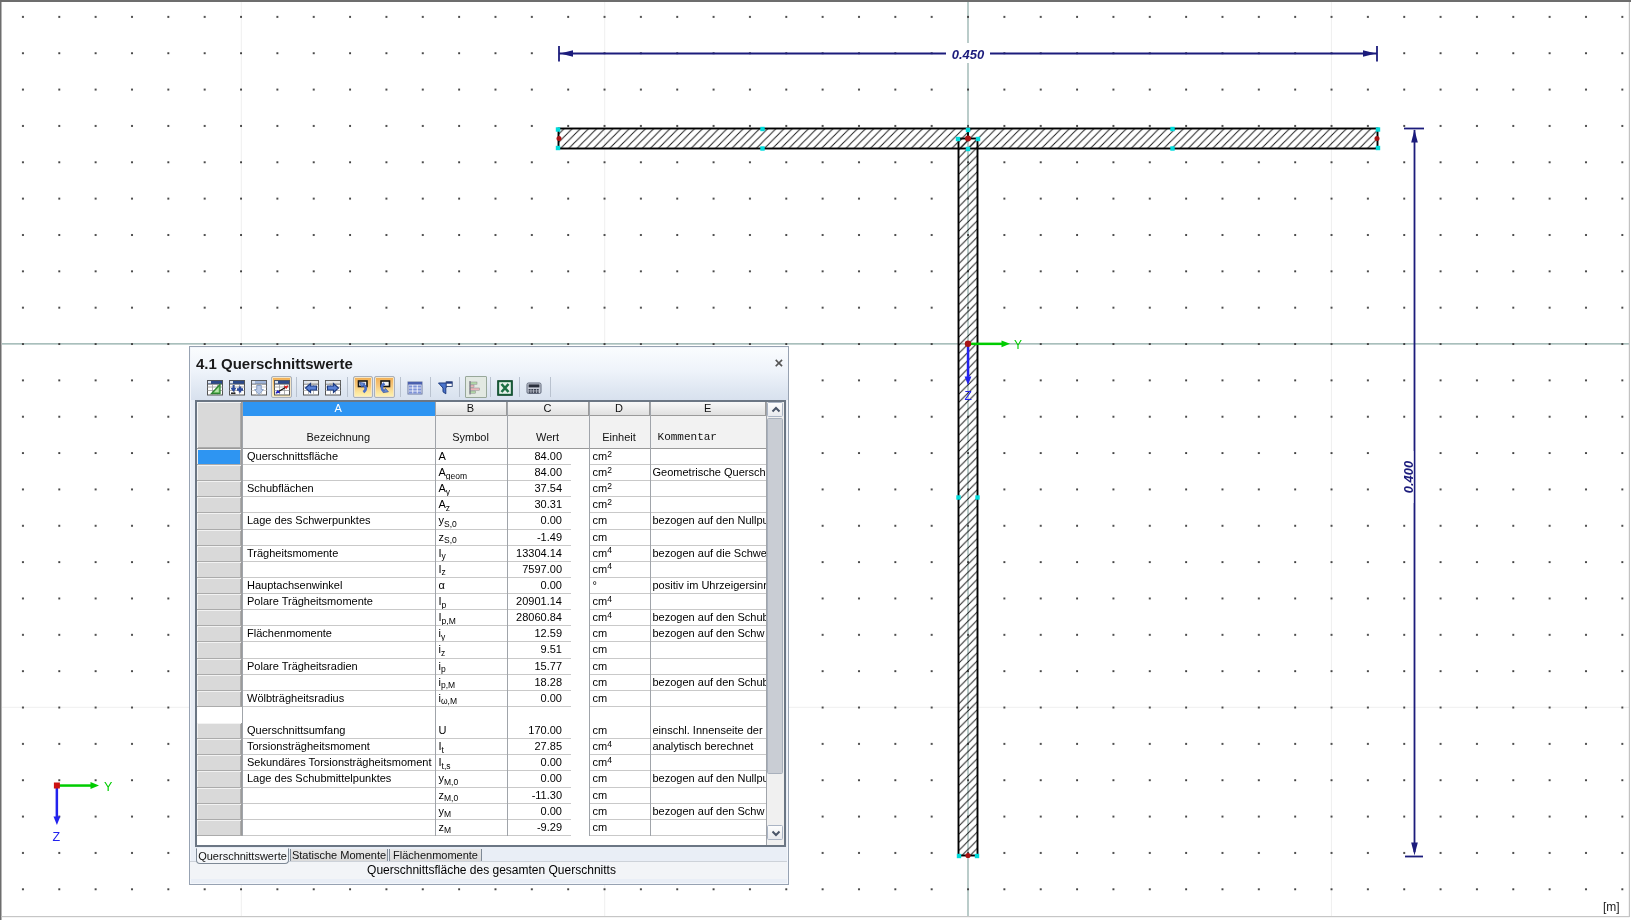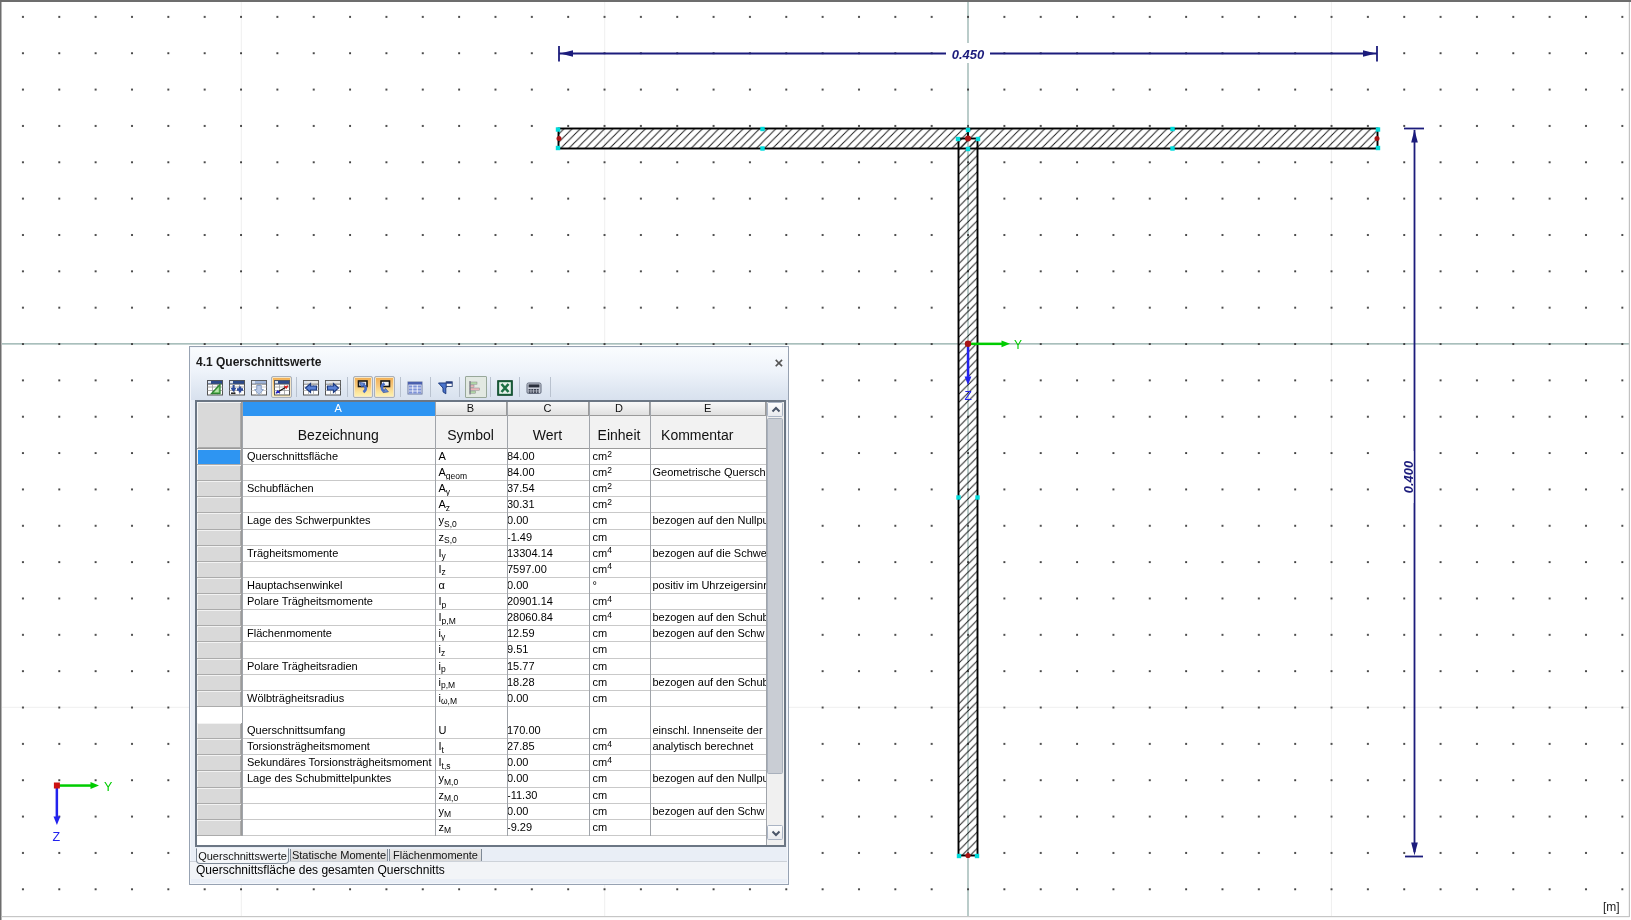--- a/index.html
+++ b/index.html
@@ -3,21 +3,21 @@
 <meta charset="utf-8">
 <style>
 * { margin:0; padding:0; box-sizing:border-box; }
 body { width:1631px; height:920px; position:relative; overflow:hidden;
        font-family:"Liberation Sans", sans-serif; background:#fff; }
 #dlg { position:absolute; left:189px; top:346px; width:600px; height:539px;
        background:#e9eef6; border:1px solid #97a2b2;
        box-shadow: inset 0 0 0 1px #f3f6fb; }
 #titlebar { position:absolute; left:1px; top:1px; width:597px; height:52px;
   background:linear-gradient(#fafcfe, #eef3fa 45%, #dfe7f2 80%, #d8e1ee); }
-#title { position:absolute; left:6px; top:8px; font-size:12px; font-weight:bold; color:#1a1a1a; }
+#title { position:absolute; left:6px; top:8px; font-size:15px; font-weight:bold; color:#1a1a1a; }
 #closex { position:absolute; left:581px; top:8px; width:16px; height:16px; font-size:15px;
   color:#555; text-align:center; line-height:15px; font-weight:bold;}
 .ticon { position:absolute; top:33px; width:17px; height:17px; }
 .tsep { position:absolute; top:30px; width:1.2px; height:20px; background:#b9c2cf; }
 .hl { position:absolute; top:29px; height:21.5px; border:1px solid #a8b0bc; border-radius:2px;
   background:linear-gradient(#f0ad52, #f7c87c 45%, #fce49a 75%, #fdf4b4);
   box-shadow: inset 0 0 0 1px #f4e6c8; }
 .hl2 { position:absolute; top:29px; height:21.5px; border:1px solid #98a89a; border-radius:1px;
   background:#e2e9e2; }
 #tablewrap { position:absolute; left:195px; top:399.5px; width:591px; height:447px;
@@ -26,48 +26,48 @@
 .vline { position:absolute; top:0; width:1px; height:434.4px; background:#a0a4aa; z-index:5; }
 #lettersrow { position:absolute; left:0; top:0; width:569px; height:14.5px; }
 .lc { position:absolute; top:0; height:14.5px; background:linear-gradient(#f8f8f8,#e0e0e0);
   border:1px solid #9a9a9a; border-top:none; font-size:11px; color:#111; text-align:center; line-height:13px; }
 .lcsel { background:#2e95f2; color:#fff; border-color:#2e95f2; }
 #cornercell { position:absolute; left:0; top:0; width:45px; height:47.5px; background:#d9d9d9;
   border-right:1px solid #9a9a9a; border-bottom:1px solid #9a9a9a;
   box-shadow: inset 1px 1px 0 #f4f4f4, inset -1px -1px 0 #ababab; }
 #hdr2 { position:absolute; left:45px; top:14.5px; width:524px; height:33px; background:#f2f2f2;
   border-bottom:1px solid #9a9a9a; }
-.h2c { position:absolute; bottom:0; height:33px; font-size:14px; color:#111; display:flex;
+.h2c { position:absolute; bottom:0; height:33px; font-size:11px; color:#111; display:flex;
   align-items:flex-end; justify-content:center; padding-bottom:5px; }
 .row { position:absolute; left:0; width:569px; height:16.12px; }
 .rh { position:absolute; left:0; top:0; width:45px; height:16.12px; background:#d9d9d9;
   border-right:1px solid #9a9a9a; border-bottom:1px solid #ababab;
   box-shadow: inset 1px 1px 0 #f2f2f2, inset -1px 0 0 #ababab; }
 .rh.sel { background:#2e95f2; }
 .c { position:absolute; top:0; height:16.12px; border-bottom:1px solid #c9c9c9; font-size:11px;
   color:#000; line-height:15.5px; white-space:nowrap; overflow:hidden; background:#fff; }
 .cA { left:45px; width:192.5px; padding-left:5px; }
 .cB { left:237.5px; width:72px; padding-left:4px; }
-.cC { left:310px; width:82px; padding-right:9px; }
+.cC { left:292px; width:82px; text-align:right; padding-right:9px; }
 .cD { left:391.5px; width:61px; padding-left:4px; }
 .cE { left:452.5px; width:116.5px; padding-left:3px; }
 sub { font-size:8.5px; vertical-align:baseline; position:relative; top:2.5px; }
 sup { font-size:8.5px; vertical-align:baseline; position:relative; top:-3.5px; }
 #sbar { position:absolute; left:569px; top:0; width:18px; height:443px; background:#f0f0f0; }
 .sbtn { position:absolute; left:0.5px; width:16.5px; height:15px; background:linear-gradient(#fdfdfd,#e8eaee);
   border:1px solid #aab4c4; border-radius:1.5px; color:#4a5568; font-size:9px; text-align:center; line-height:13px; }
 #sthumb { position:absolute; left:0.5px; top:16.5px; width:16.5px; height:356px; background:#c9cdd4;
   border:1px solid #a8b0bc; border-radius:1.5px; }
 #tabs { position:absolute; left:6px; top:503px; height:16px; }
 .tab { position:absolute; top:0; height:15px; font-size:11px; color:#111; text-align:center;
   border:1px solid #7e8996; border-top:none; border-radius:0 0 4px 4px;
   background:linear-gradient(#e9e9e9,#d8d8d8); line-height:13px; }
 .tab.active { background:#f4f6f9; height:16px; z-index:2; border-top:1px solid #f4f6f9; top:-1px; line-height:15px;}
 #statusbar { position:absolute; left:1px; top:515px; width:597px; height:18px; background:#f2f4f7;
-  border-top:1px solid #cdd2d9; font-size:12px; color:#000; line-height:17px; padding-left:6px; }
+  border-top:1px solid #cdd2d9; font-size:12px; color:#000; line-height:17px; padding-left:6px;text-align:center; }
 </style>
 </head>
 <body>
 
 <svg width="1631" height="920" viewBox="0 0 1631 920" style="position:absolute;left:0;top:0">
 <defs>
 <pattern id="hat" width="8.15" height="8.15" patternUnits="userSpaceOnUse">
   <path d="M-2.04,2.04 L2.04,-2.04 M0,8.15 L8.15,0 M6.11,10.19 L10.19,6.11" stroke="#161616" stroke-width="0.95"></path>
 </pattern>
 <pattern id="dots" x="22.9" y="16.85" width="36.35" height="36.35" patternUnits="userSpaceOnUse">
@@ -291,21 +291,21 @@
     <div class="lc" style="left:237.5px;width:72px;">B</div>
     <div class="lc" style="left:309.5px;width:82px;">C</div>
     <div class="lc" style="left:391.5px;width:61px;">D</div>
     <div class="lc" style="left:452.5px;width:116.5px;">E</div>
   </div>
   <div id="hdr2">
     <div class="h2c" style="left:0;width:192.5px;">Bezeichnung</div>
     <div class="h2c" style="left:192.5px;width:72px;">Symbol</div>
     <div class="h2c" style="left:264.5px;width:82px;">Wert</div>
     <div class="h2c" style="left:346.5px;width:61px;">Einheit</div>
-    <div class="h2c" style="left:397px;width:116.5px;">Kommentar</div>
+    <div class="h2c" style="left:387px;width:116.5px;font-family:Liberation Mono, monospace;">Kommentar</div>
   </div>
 <div class="row" style="top:47.50px">
         <div class="rh sel"></div>
         <div class="c cA">Querschnittsfläche</div>
         <div class="c cB">A</div>
         <div class="c cC">84.00</div>
         <div class="c cD">cm<sup>2</sup></div>
         <div class="c cE"></div>
       </div>
 <div class="row" style="top:63.62px">

